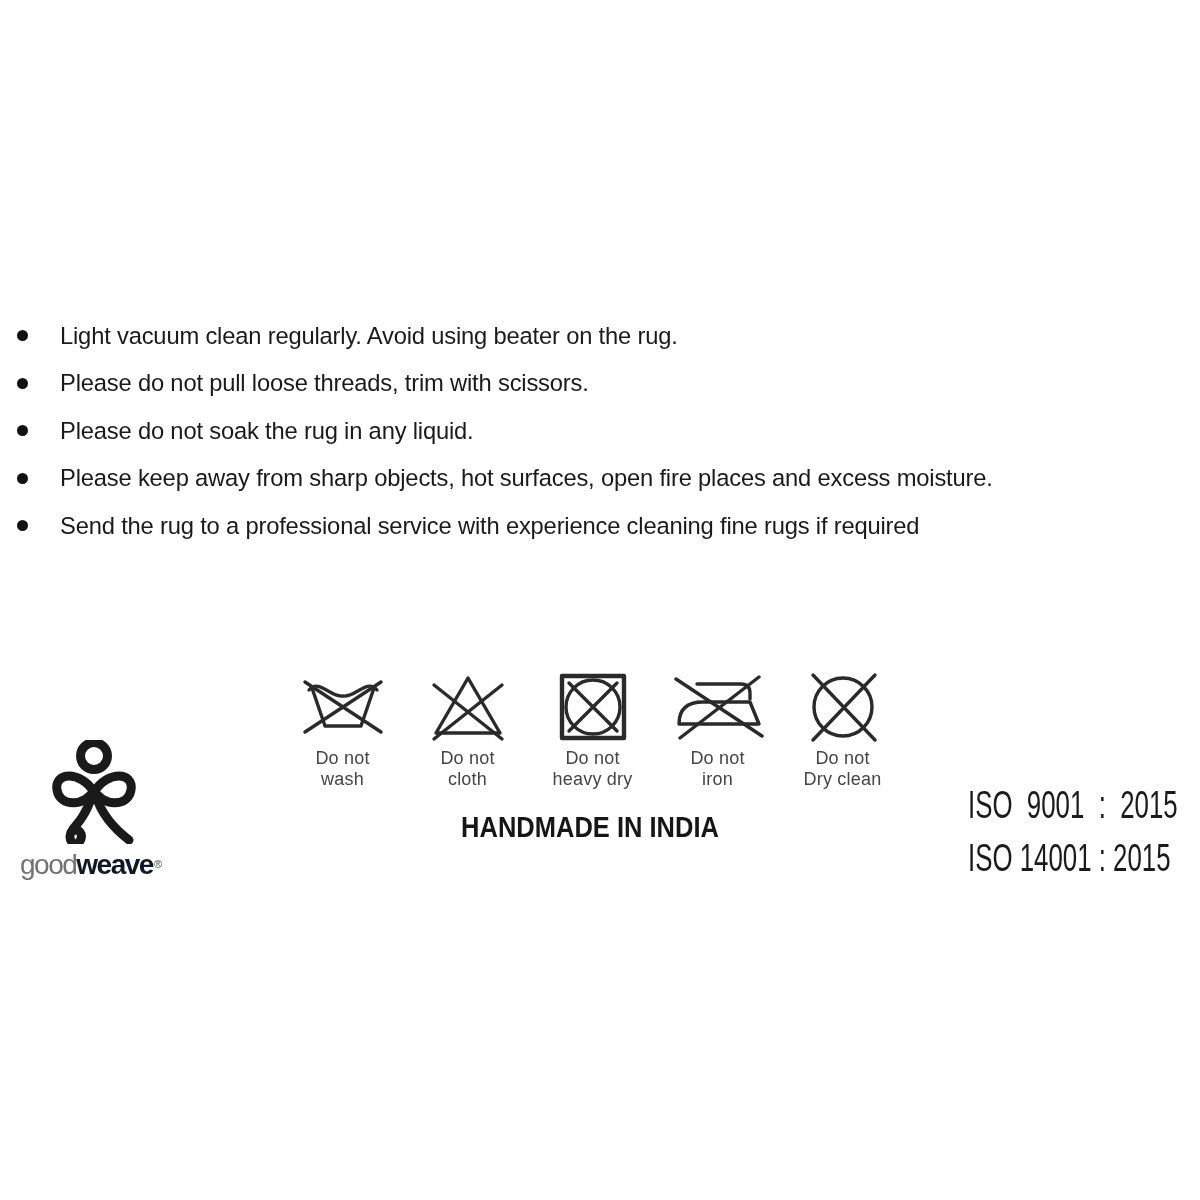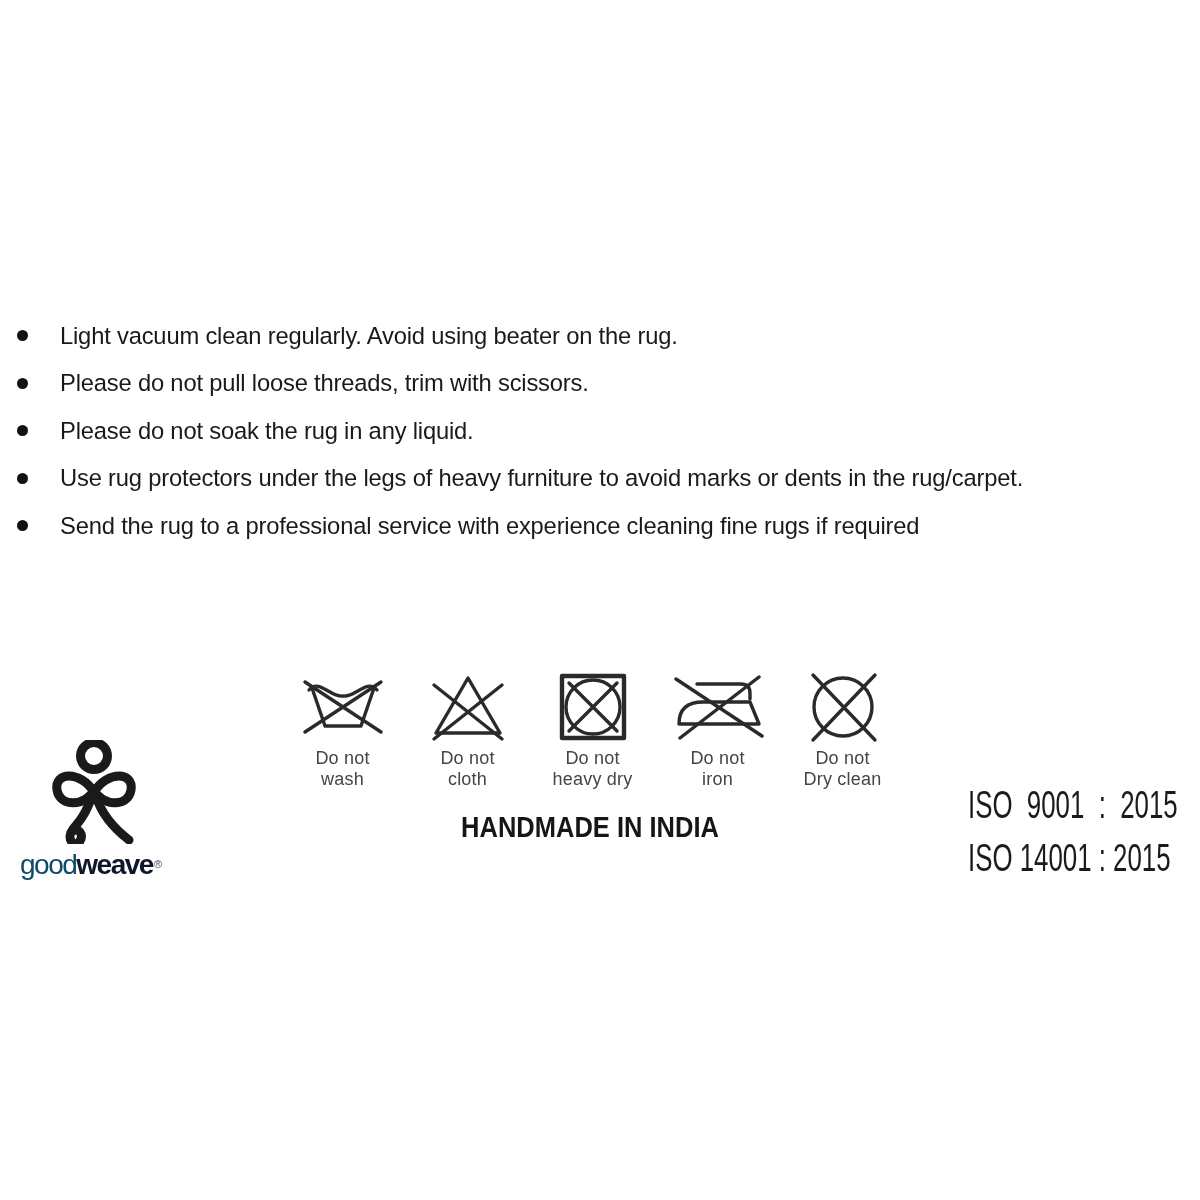--- a/index.html
+++ b/index.html
@@ -21,21 +21,21 @@
   .symbol-cell{width:125px;display:flex;flex-direction:column;align-items:center;}
   .symbol-art{height:78px;display:flex;align-items:center;justify-content:center;}
   .symbol-label{
     margin-top:2px;text-align:center;font-size:18px;line-height:20.5px;
     color:#454545;letter-spacing:0.2px;
   }
   .sym{stroke:#2a2a2a;fill:none;stroke-linecap:round;stroke-linejoin:round;}
   
   .gw-block{position:absolute;left:18px;top:740px;width:150px;text-align:center;}
   .gw-text{margin-top:1px;font-size:28px;letter-spacing:-1.5px;white-space:nowrap;text-align:left;padding-left:2px;}
-  .gw-good{font-weight:400;color:#0c4a6e;}
+  .gw-good{font-weight:400;color:#737373;}
   .gw-weave{font-weight:700;color:#0f172a;}
   .gw-reg{font-size:11px;color:#4e4e4e;vertical-align:6px;margin-left:1px;}
   
   .handmade{
     position:absolute;left:430px;top:810px;width:320px;text-align:center;
     font-size:30px;font-weight:700;color:#161616;white-space:nowrap;
     transform:scaleX(0.85);transform-origin:50% 50%;letter-spacing:0;
   }
   
   .iso-block{position:absolute;left:968px;top:779px;}
@@ -57,21 +57,21 @@
     <div class="care-row">
       <span class="dot"></span>
       <span class="care-text">Please do not pull loose threads, trim with scissors.</span>
     </div>
     <div class="care-row">
       <span class="dot"></span>
       <span class="care-text">Please do not soak the rug in any liquid.</span>
     </div>
     <div class="care-row">
       <span class="dot"></span>
-      <span class="care-text">Use rug protectors under the legs of heavy furniture to avoid marks or dents in the rug/carpet.</span>
+      <span class="care-text">Please keep away from sharp objects, hot surfaces, open fire places and excess moisture.</span>
     </div>
     <div class="care-row">
       <span class="dot"></span>
       <span class="care-text">Send the rug to a professional service with experience cleaning fine rugs if required</span>
     </div>
   </div>
 
   <div class="symbols-row">
 
     <div class="symbol-cell">

